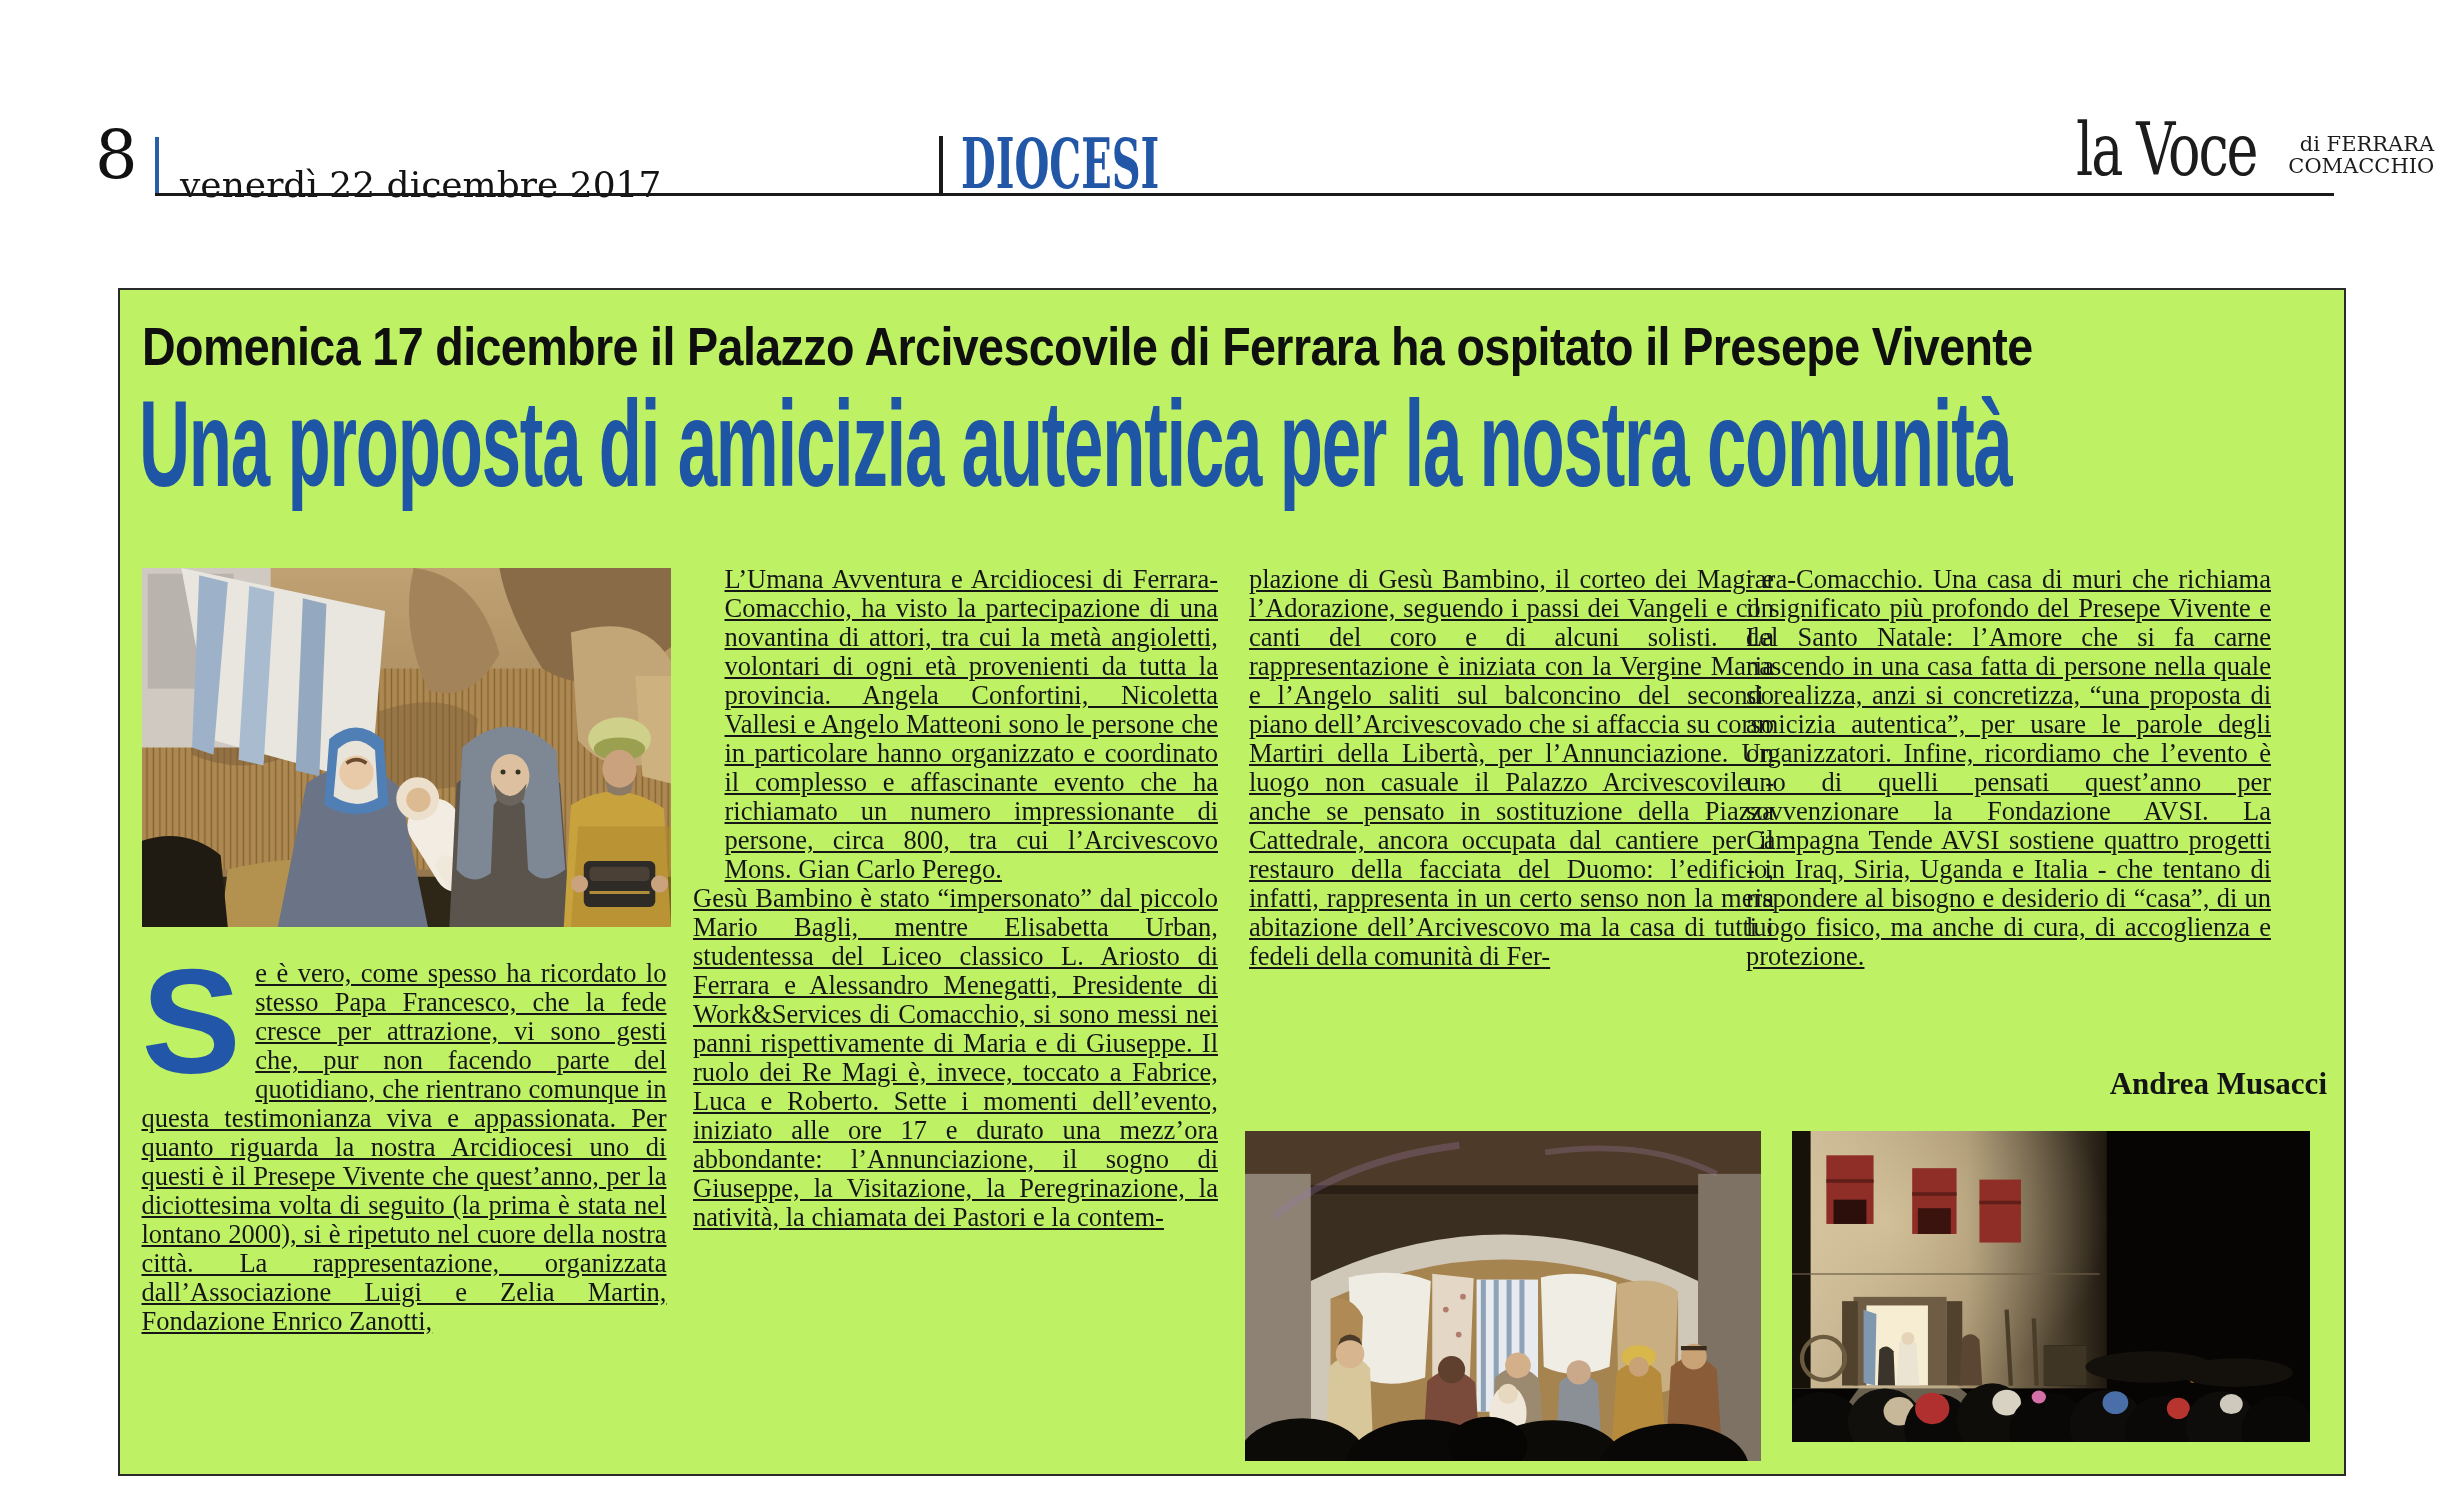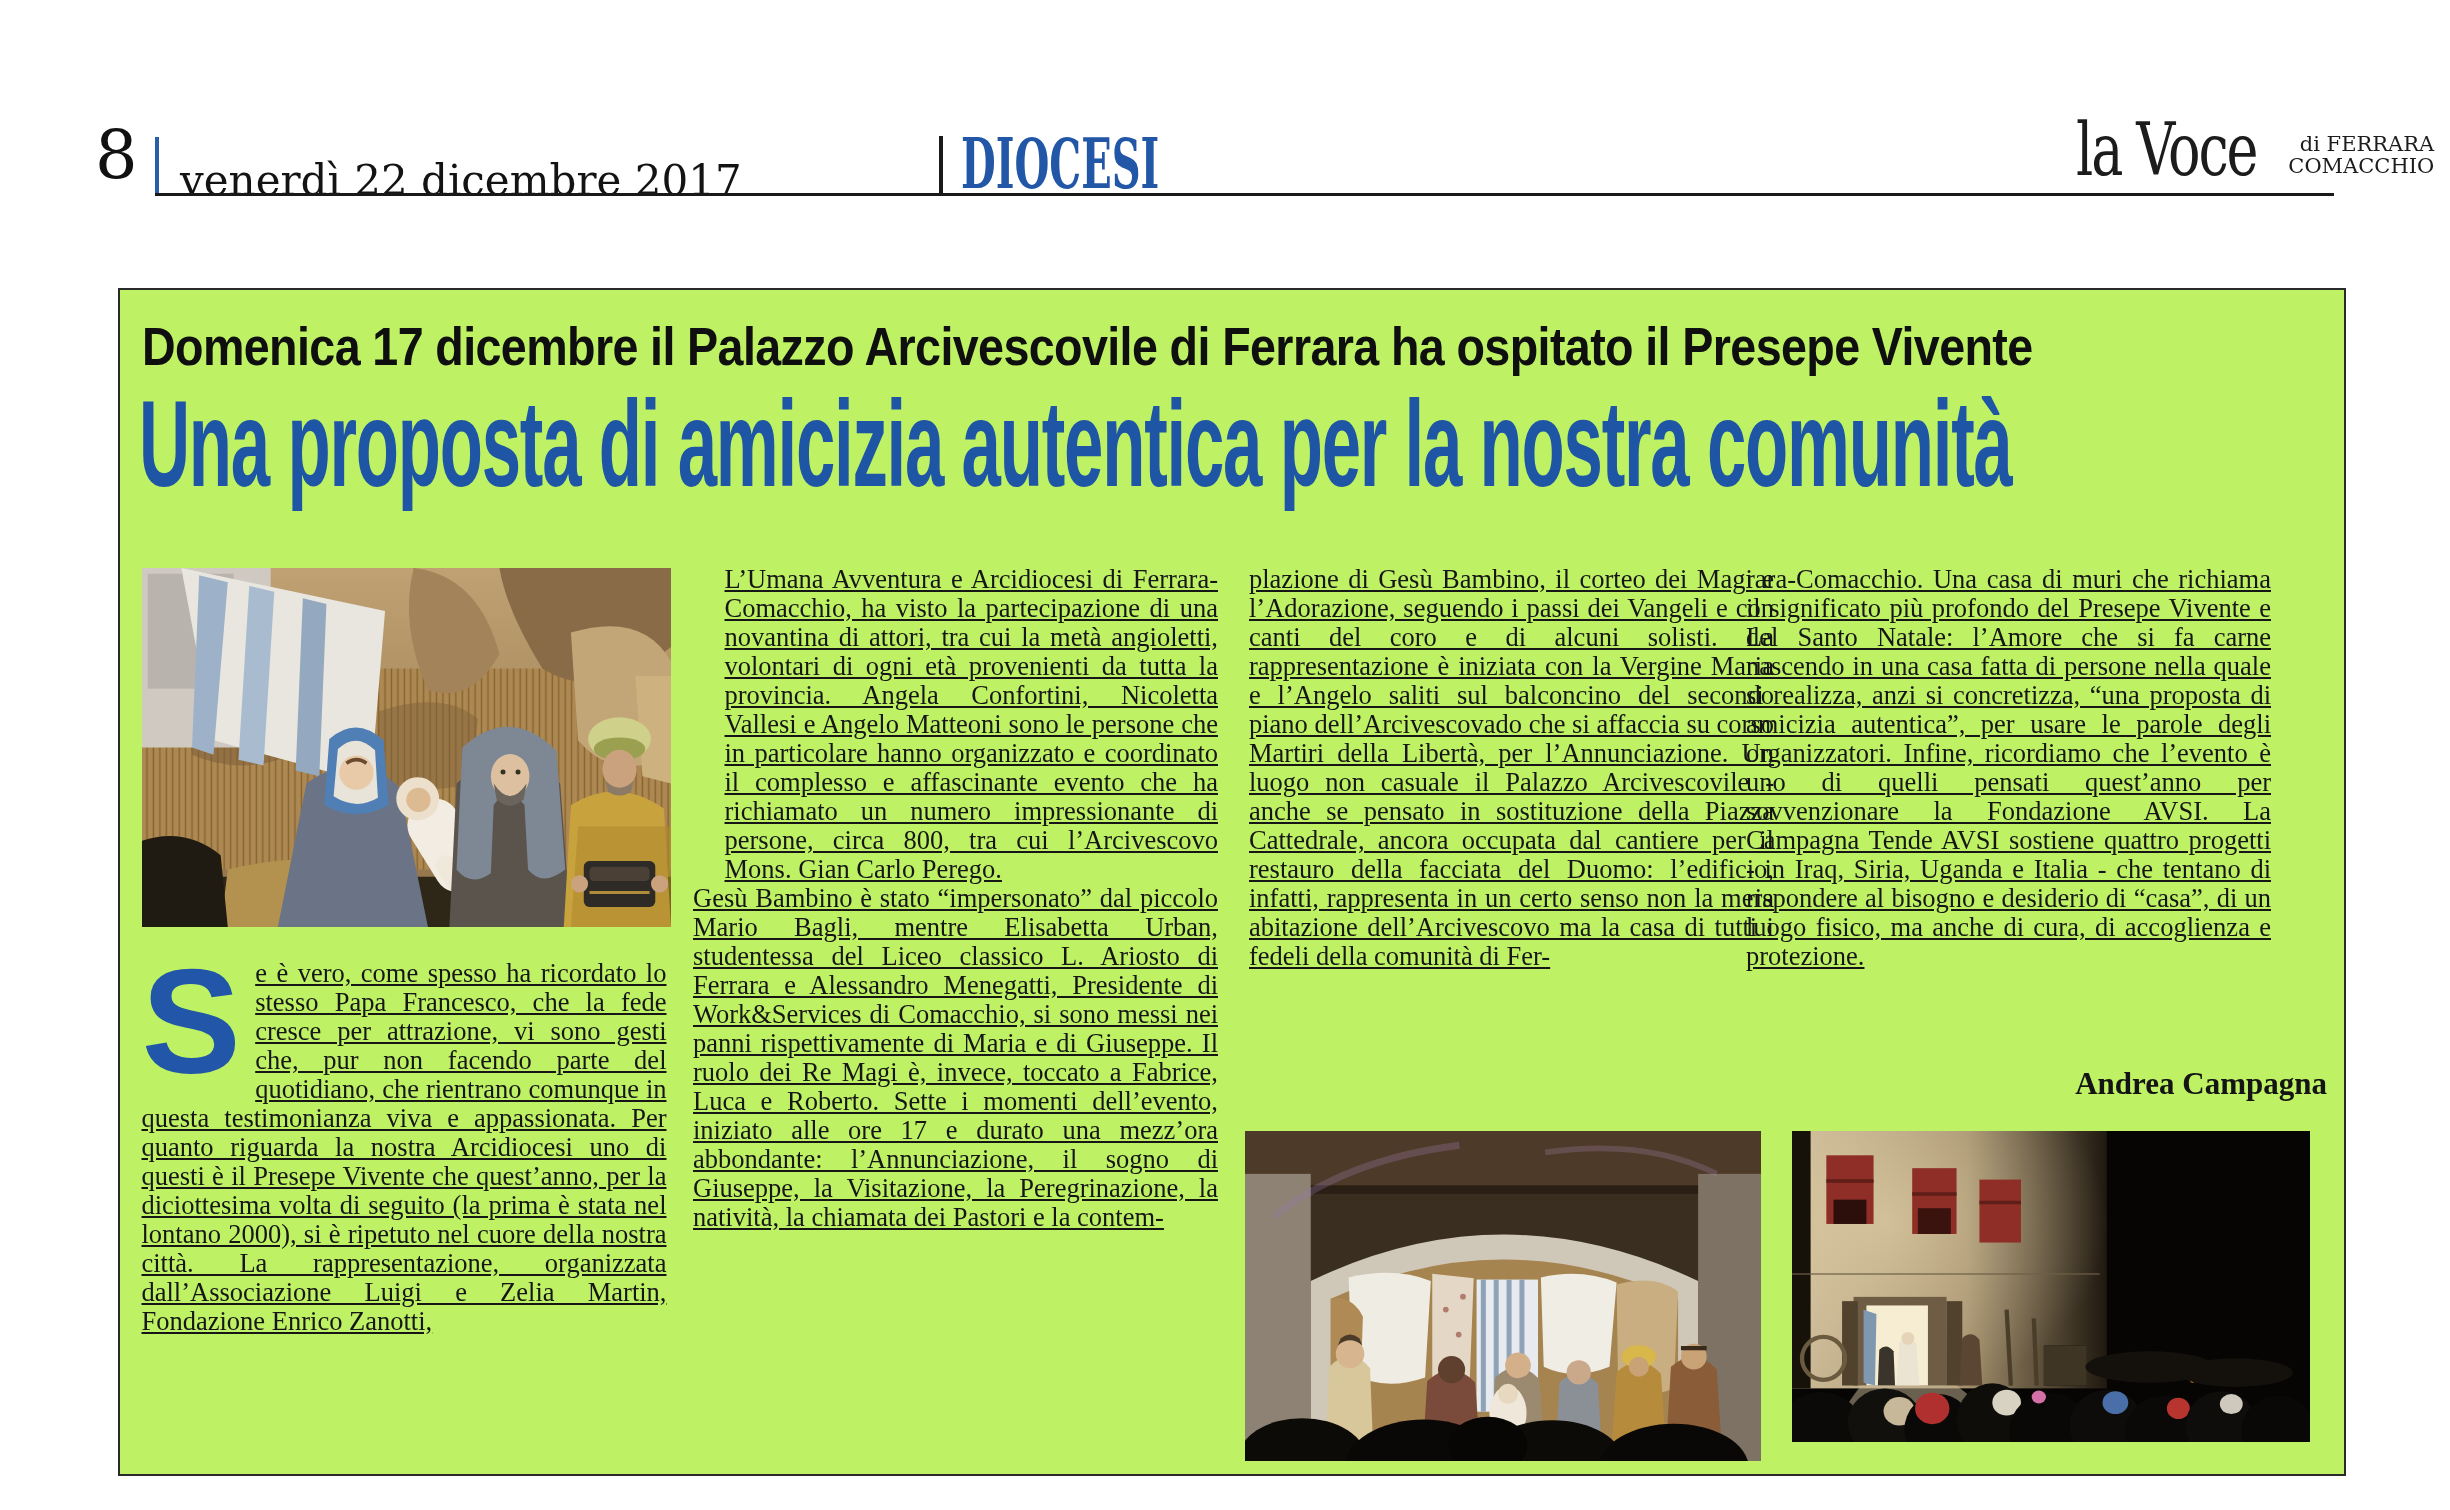--- a/index.html
+++ b/index.html
@@ -7,22 +7,22 @@
     position:relative; width:2450px; height:1511px; background:#ffffff;
     font-family:"Liberation Serif", serif; color:#151515; overflow:hidden;
   }
   
   .page-num {
     position:absolute; left:95px; top:122px;
     font-family:"DejaVu Serif", serif; font-size:67px; line-height:1; color:#111;
   }
   .blue-bar { position:absolute; left:155px; top:137px; width:3.6px; height:57px; background:#2a5fa8; }
   .masthead-date {
-    position:absolute; left:180px; top:156px;
-    font-family:"DejaVu Serif", serif; font-size:42px; color:#131313; white-space:nowrap;
+    position:absolute; left:180px; top:164px;
+    font-family:"DejaVu Serif", serif; font-size:36px; color:#131313; white-space:nowrap;
   }
   .header-rule { position:absolute; left:155px; top:193px; width:2179px; height:2.9px; background:#191919; }
   .section-bar { position:absolute; left:939px; top:136px; width:3.6px; height:58px; background:#191919; }
   .section-title {
     position:absolute; left:961px; top:132px;
     font-family:"DejaVu Serif", serif; font-weight:700; font-size:69px; line-height:0.92;
     color:#2257a8; transform:scaleX(0.58); transform-origin:left top; white-space:nowrap;
   }
   .logo { position:absolute; left:2076px; top:120px; display:flex; align-items:flex-end;text-align:right; }
   .logo-main {
@@ -170,21 +170,21 @@
       <p>Gesù Bambino è stato “impersonato” dal piccolo Mario Bagli, mentre Elisabetta Urban, studentessa del Liceo classico L. Ariosto di Ferrara e Alessandro Menegatti, Presidente di Work&amp;Services di Comacchio, si sono messi nei panni rispettivamente di Maria e di Giuseppe. Il ruolo dei Re Magi è, invece, toccato a Fabrice, Luca e Roberto. Sette i momenti dell’evento, iniziato alle ore 17 e durato una mezz’ora abbondante: l’Annunciazione, il sogno di Giuseppe, la Visitazione, la Peregrinazione, la natività, la chiamata dei Pastori e la contem-</p>
     </div>
 
     <div class="col col3">
       <p>plazione di Gesù Bambino, il corteo dei Magi e l’Adorazione, seguendo i passi dei Vangeli e con canti del coro e di alcuni solisti. La rappresentazione è iniziata con la Vergine Maria e l’Angelo saliti sul balconcino del secondo piano dell’Arcivescovado che si affaccia su corso Martiri della Libertà, per l’Annunciazione. Un luogo non casuale il Palazzo Arcivescovile - anche se pensato in sostituzione della Piazza Cattedrale, ancora occupata dal cantiere per il restauro della facciata del Duomo: l’edificio, infatti, rappresenta in un certo senso non la mera abitazione dell’Arcivescovo ma la casa di tutti i fedeli della comunità di Fer-</p>
     </div>
 
     <div class="col col4">
       <p>rara-Comacchio. Una casa di muri che richiama il significato più profondo del Presepe Vivente e del Santo Natale: l’Amore che si fa carne nascendo in una casa fatta di persone nella quale si realizza, anzi si concretizza, “una proposta di amicizia autentica”, per usare le parole degli organizzatori. Infine, ricordiamo che l’evento è uno di quelli pensati quest’anno per sovvenzionare la Fondazione AVSI. La Campagna Tende AVSI sostiene quattro progetti - in Iraq, Siria, Uganda e Italia - che tentano di rispondere al bisogno e desiderio di “casa”, di un luogo fisico, ma anche di cura, di accoglienza e protezione.</p>
     </div>
-    <div class="byline">Andrea Campagna</div>
+    <div class="byline">Andrea Musacci</div>
 
     <svg class="photo photo-2" role="img" viewBox="0 0 722 462" preserveAspectRatio="none" aria-label="La rappresentazione sotto il voltone del Palazzo Arcivescovile">
       <rect width="722" height="462" fill="#3a2e20"></rect>
       <rect x="0" y="0" width="722" height="86" fill="#4e3a28"></rect>
       <rect x="0" y="76" width="722" height="12" fill="#2a1f14"></rect>
       <rect x="0" y="60" width="92" height="402" fill="#8d8274"></rect>
       <rect x="634" y="60" width="88" height="402" fill="#7d7264"></rect>
       <path d="M92 462 L92 210 Q361 80 634 210 L634 462 Z" fill="#cfc7b8"></path>
       <path d="M120 462 L120 235 Q361 125 606 235 L606 462 Z" fill="#a6844f"></path>
 

